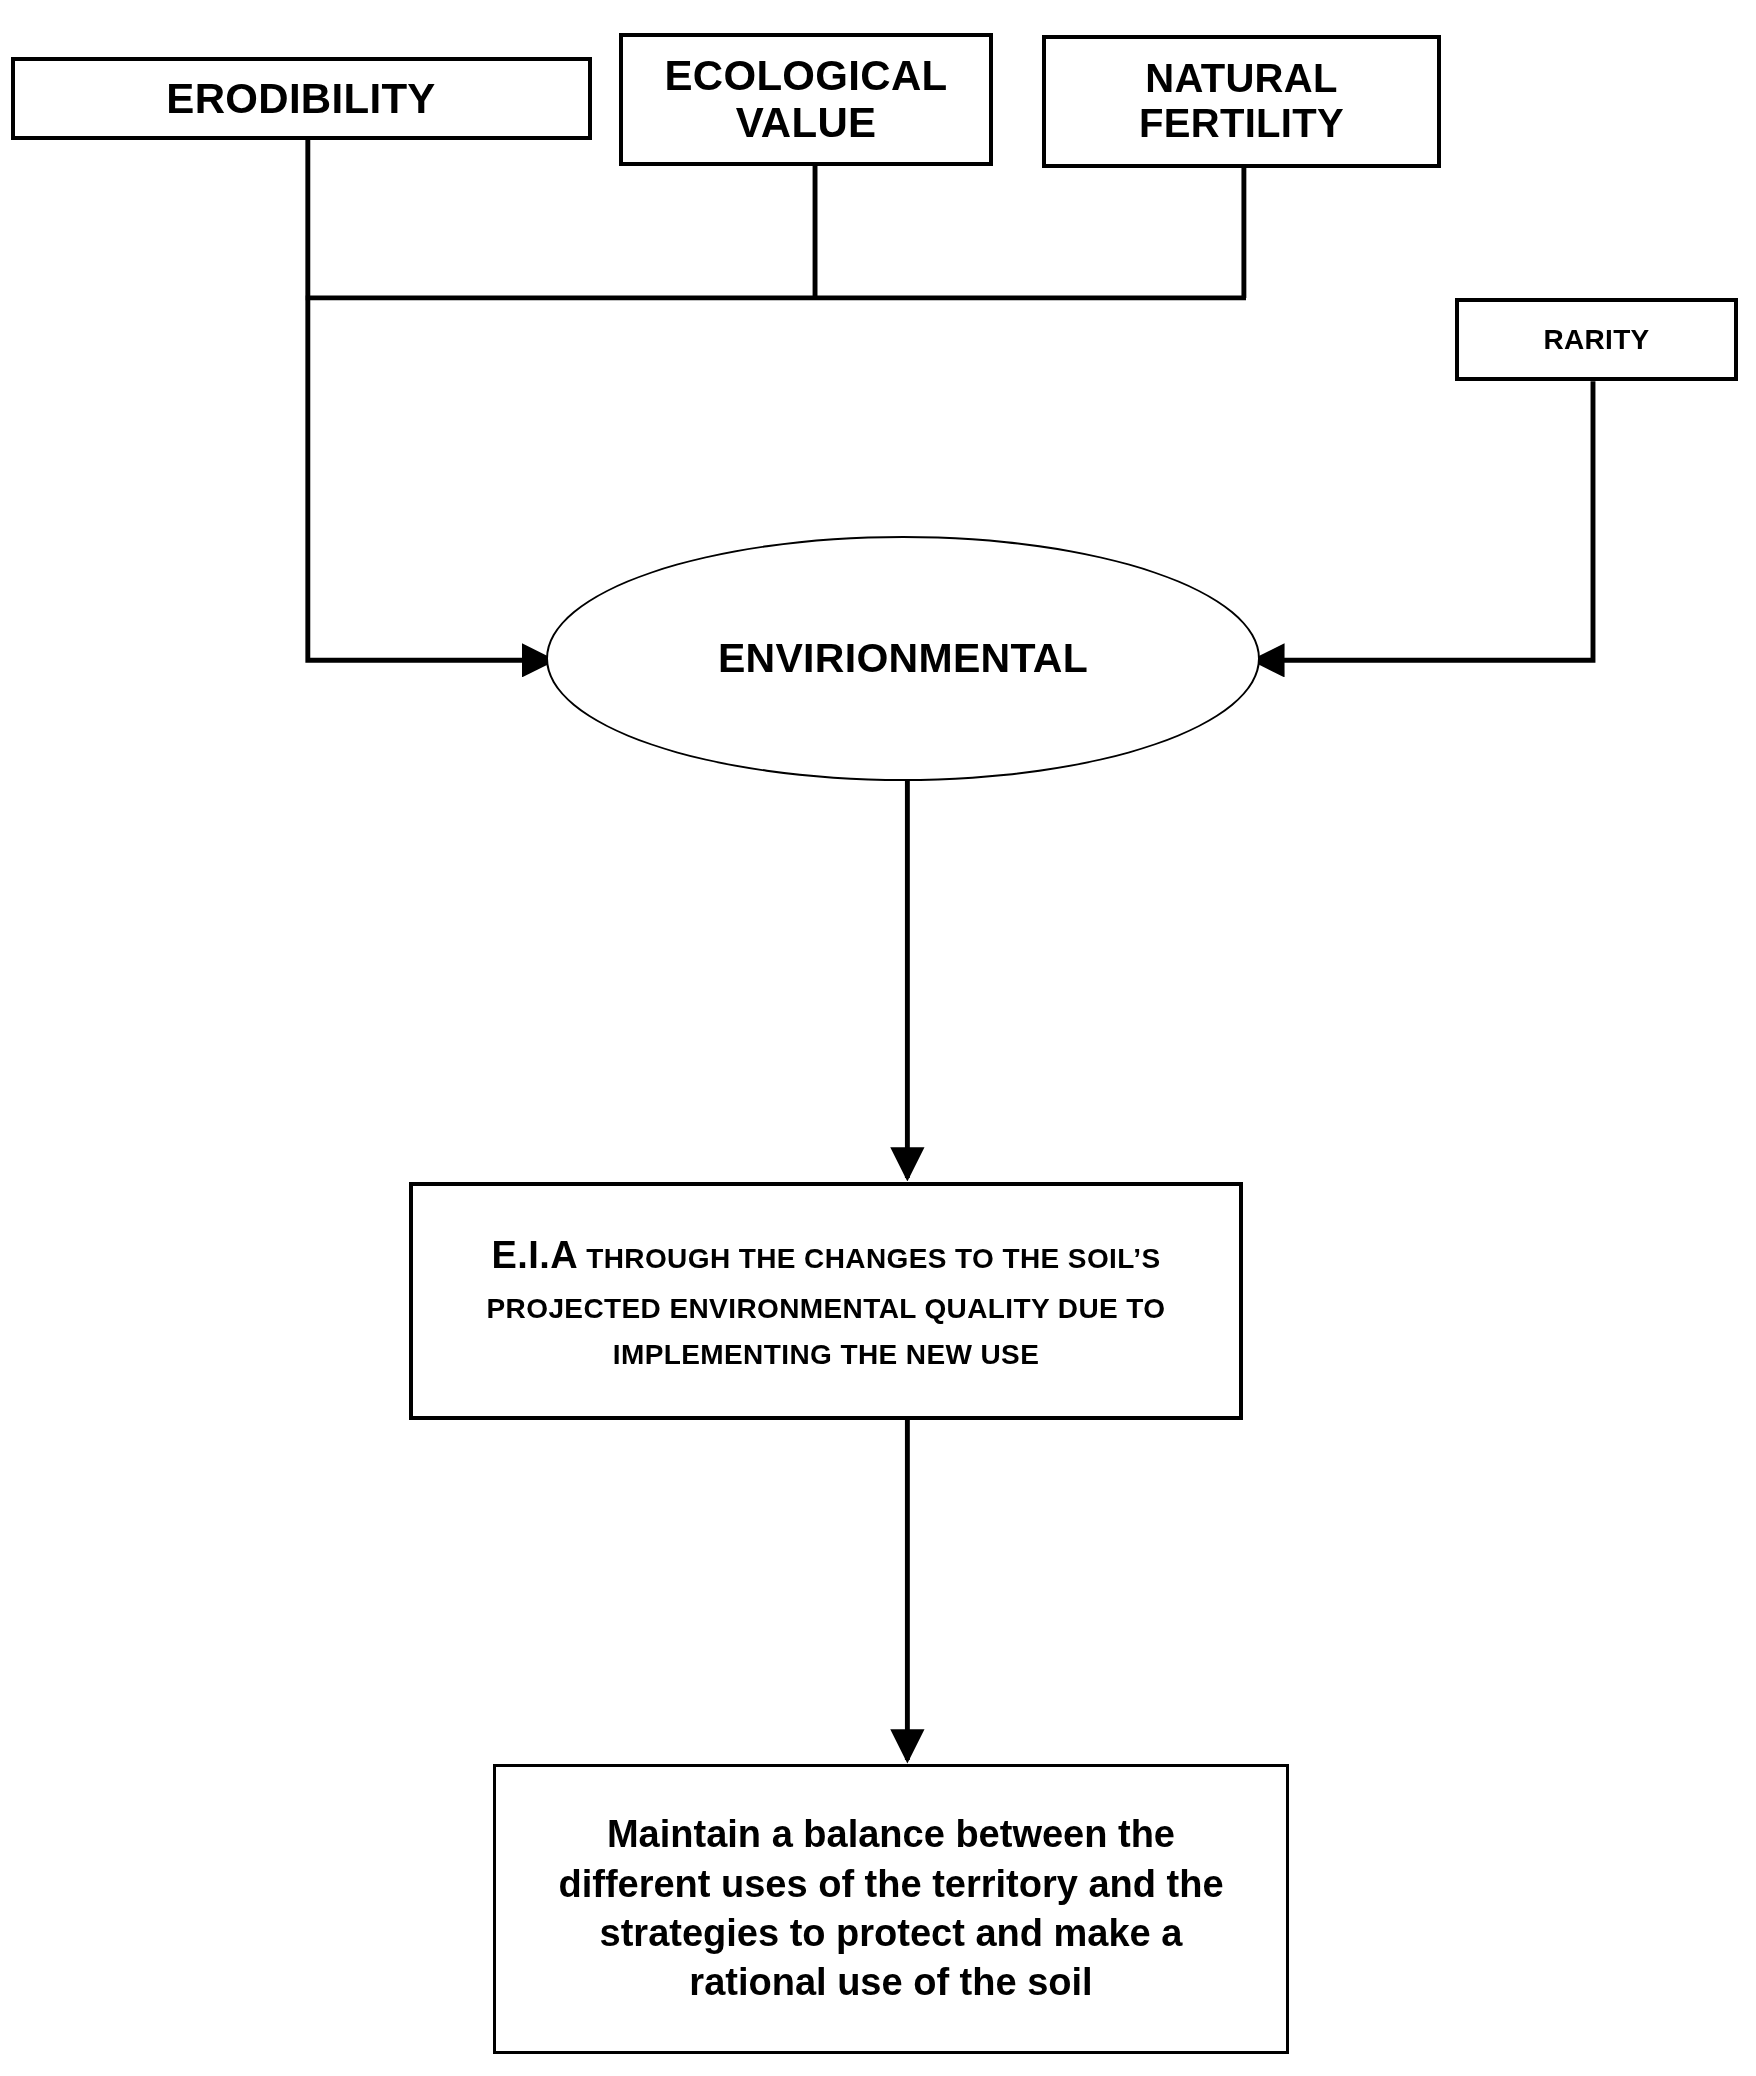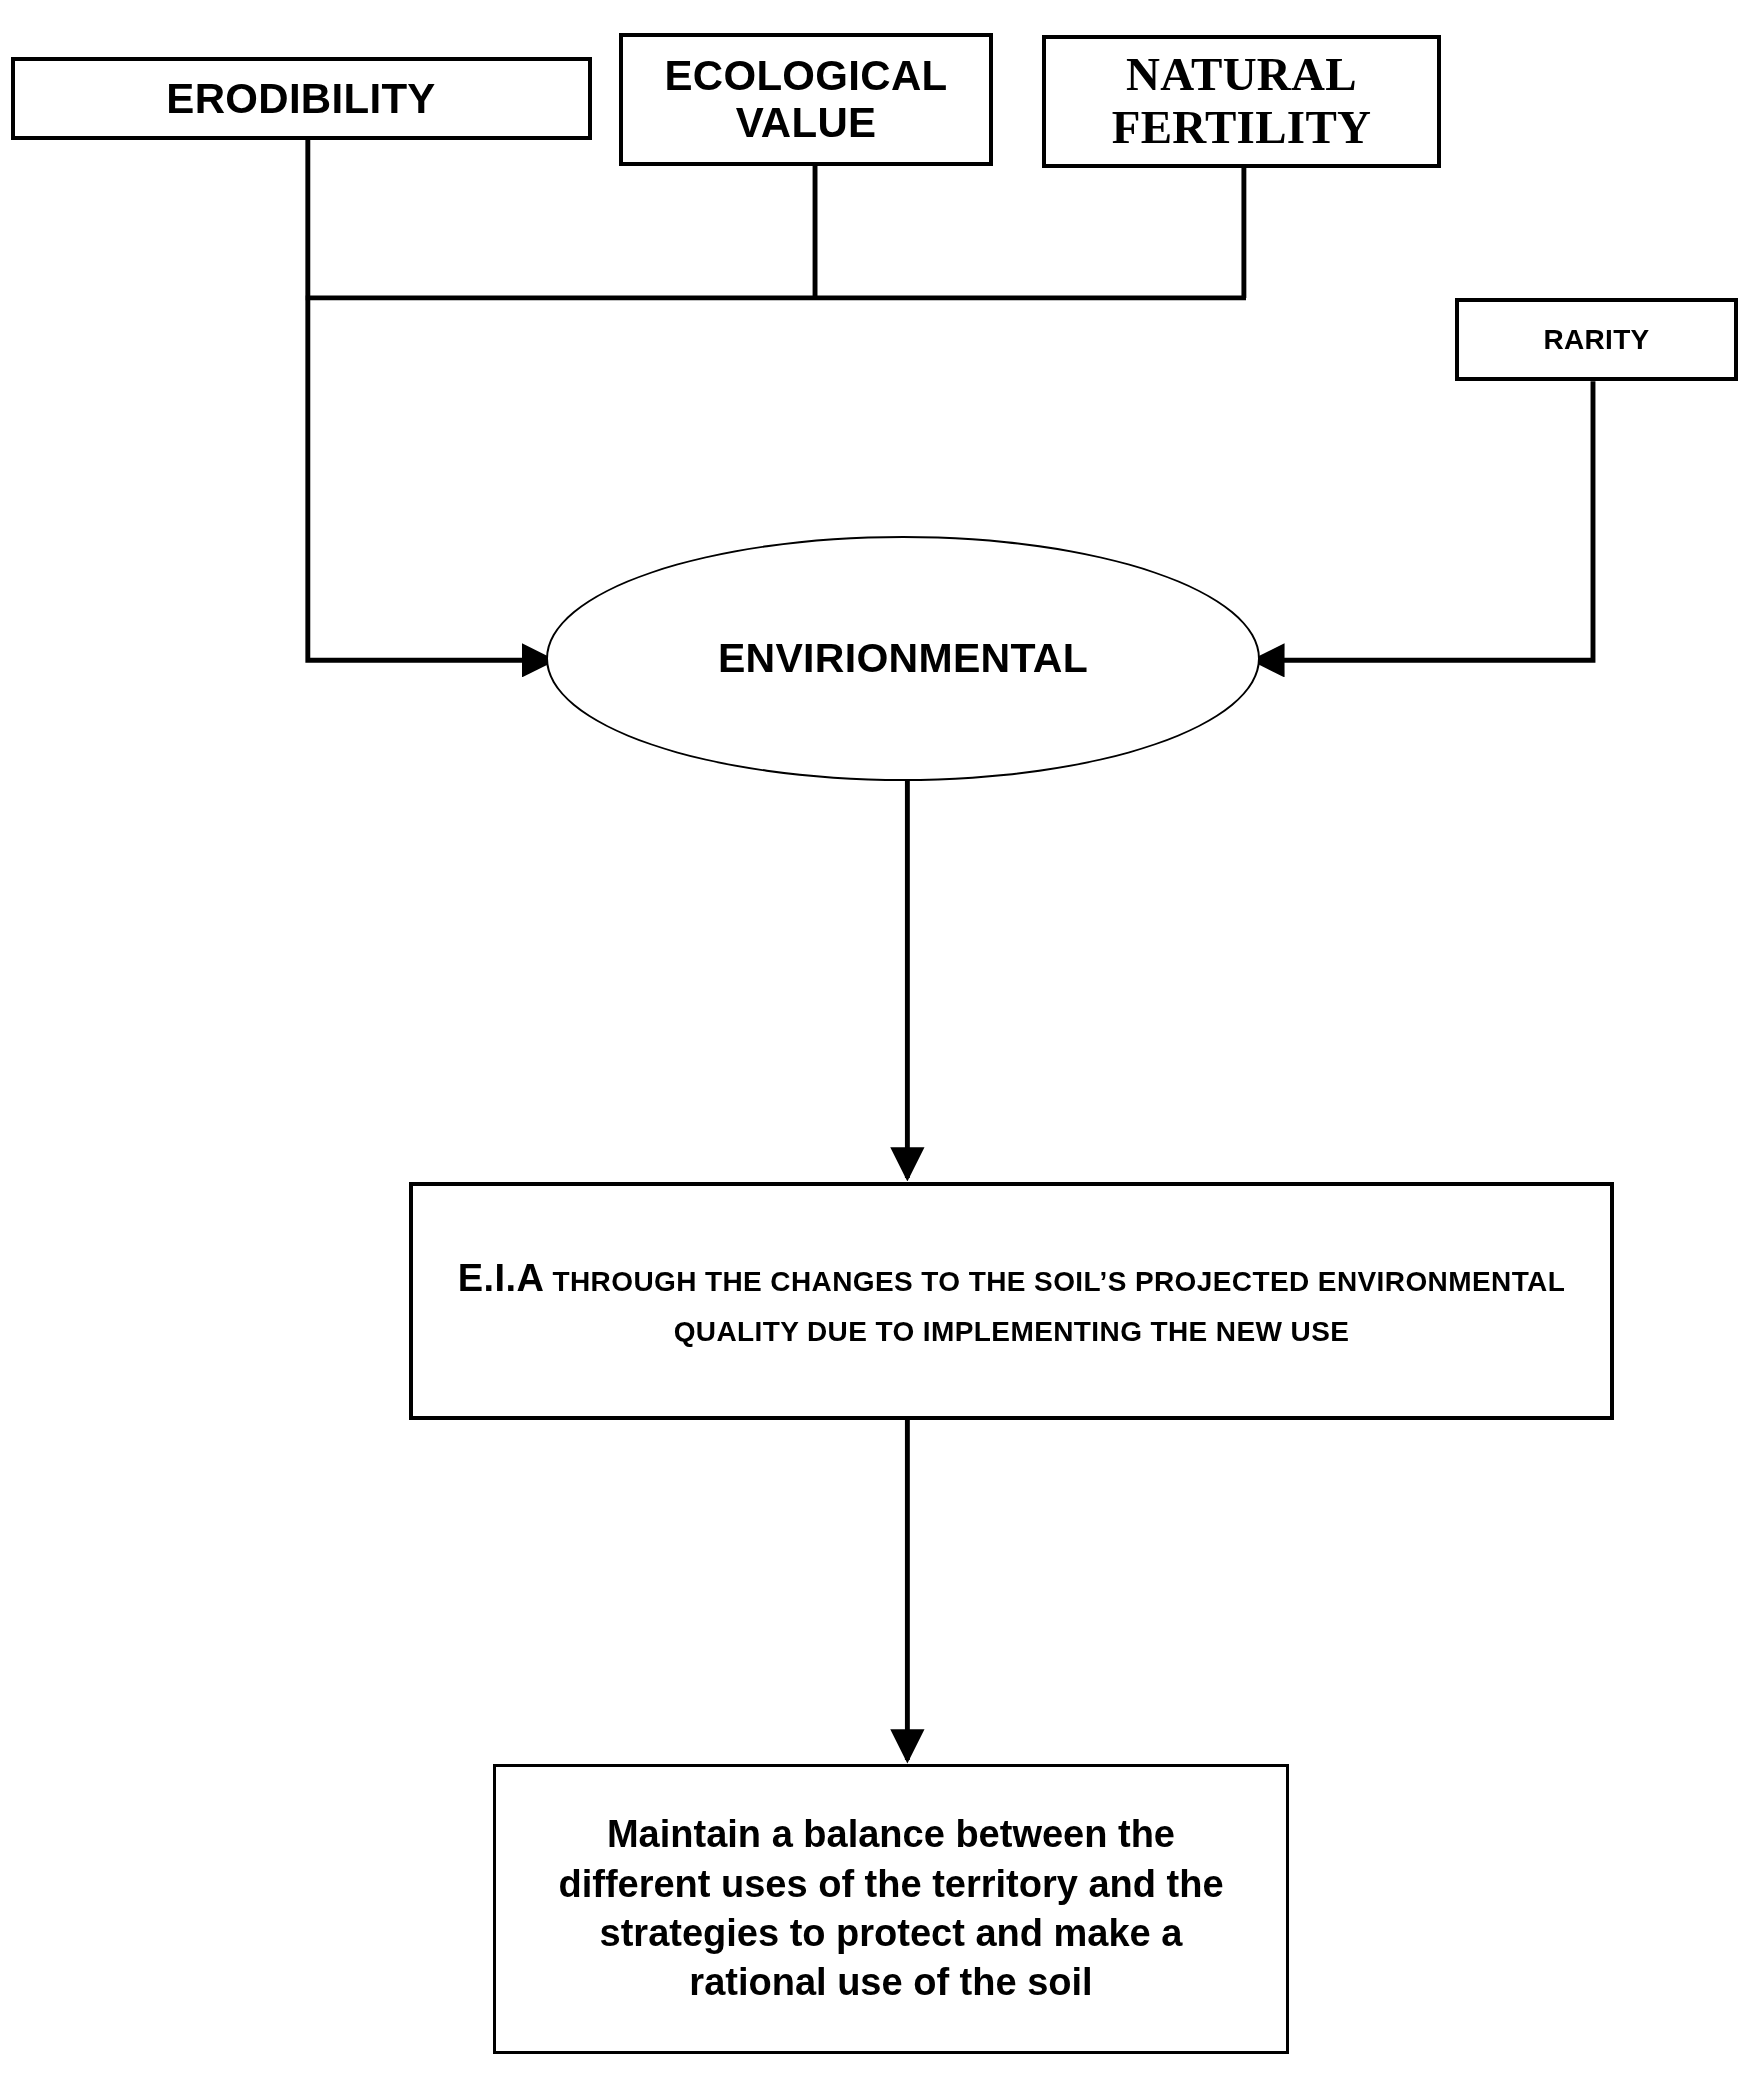--- a/index.html
+++ b/index.html
@@ -40,37 +40,37 @@
   }
 
   
   #node-erodibility { left: 10.5px;   top: 49px;  width: 581px; height: 83px; }
   #node-erodibility .lbl { font-size: 42px; }
 
   #node-ecological  { left: 619px;  top: 24.5px;  width: 374px; height: 133px; }
   #node-ecological .lbl { font-size: 42px; }
 
   #node-fertility   { left: 1042px; top: 26.6px;  width: 399px; height: 133px; }
-  #node-fertility .lbl { font-size: 47px; font-family: Liberation Serif, serif; }
+  #node-fertility .lbl { font-size: 40px; }
 
   #node-rarity      { left: 1455px; top: 290px; width: 283px; height: 83px; }
   #node-rarity .lbl { font-size: 28px; }
 
   
   #node-ellipse {
     left: 546px; top: 528px; width: 714px; height: 245px;
     border: 2.8px solid #000000;
     border-radius: 50%;
     flex-direction: column;
     z-index: 4;
   }
   #node-ellipse .lbl { font-size: 41px; line-height: 1.22; }
 
   
-  #node-eia { left: 409px; top: 1174px; width: 1205px; height: 238px; }
+  #node-eia { left: 409px; top: 1174px; width: 834px; height: 238px; }
   #node-eia .eia-text {
     font-size: 28px;
     font-weight: 700;
     line-height: 1.62;
     letter-spacing: 0.4px;
     padding: 0 26.6px;
   }
   #node-eia .eia-abbr { font-size: 38px; font-weight: 700; }
 
   

